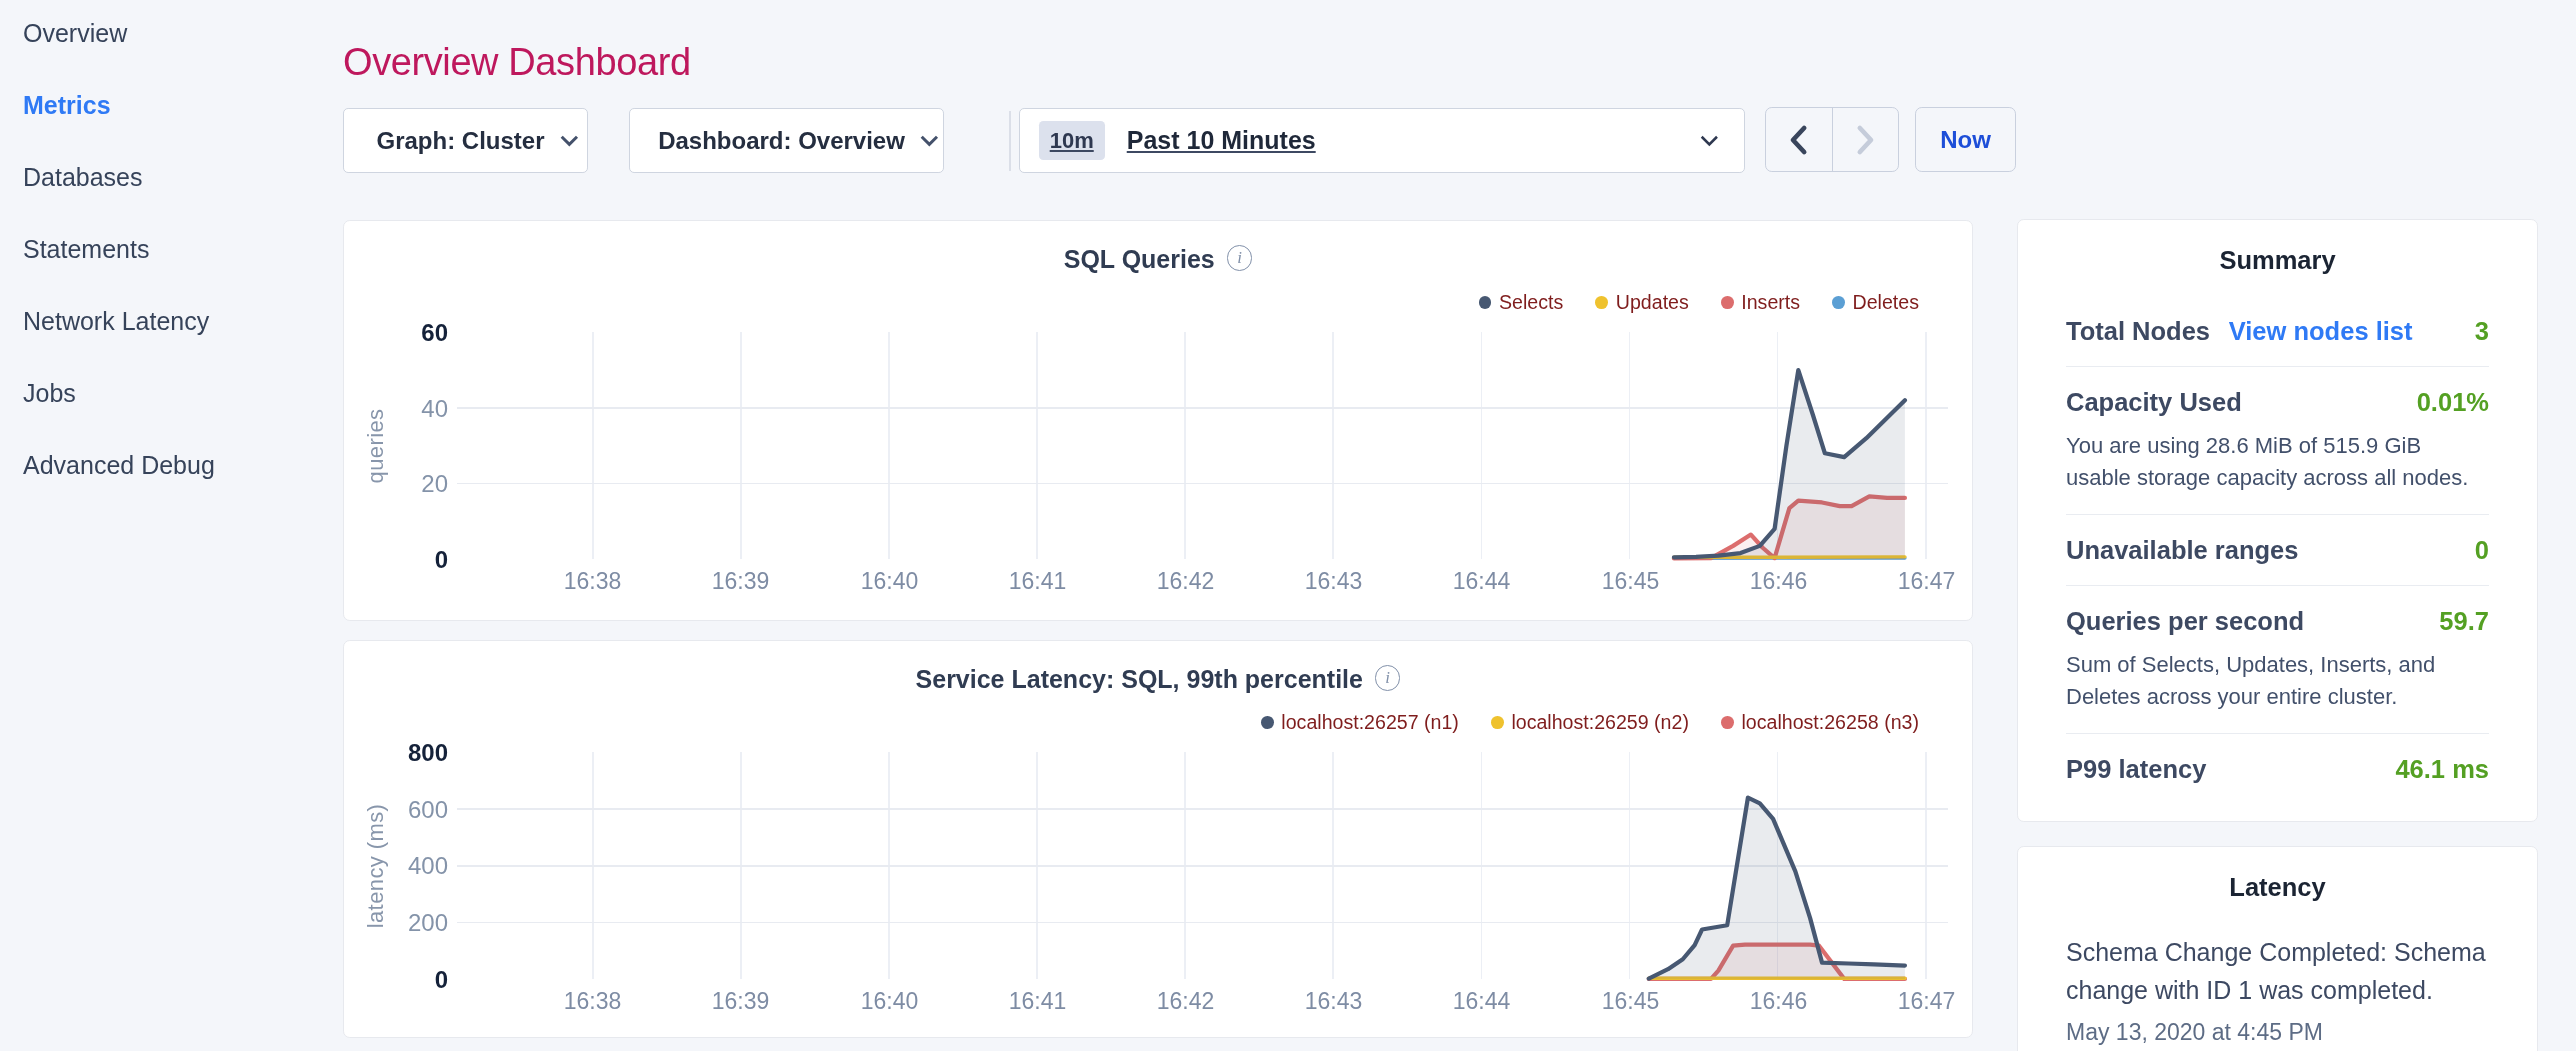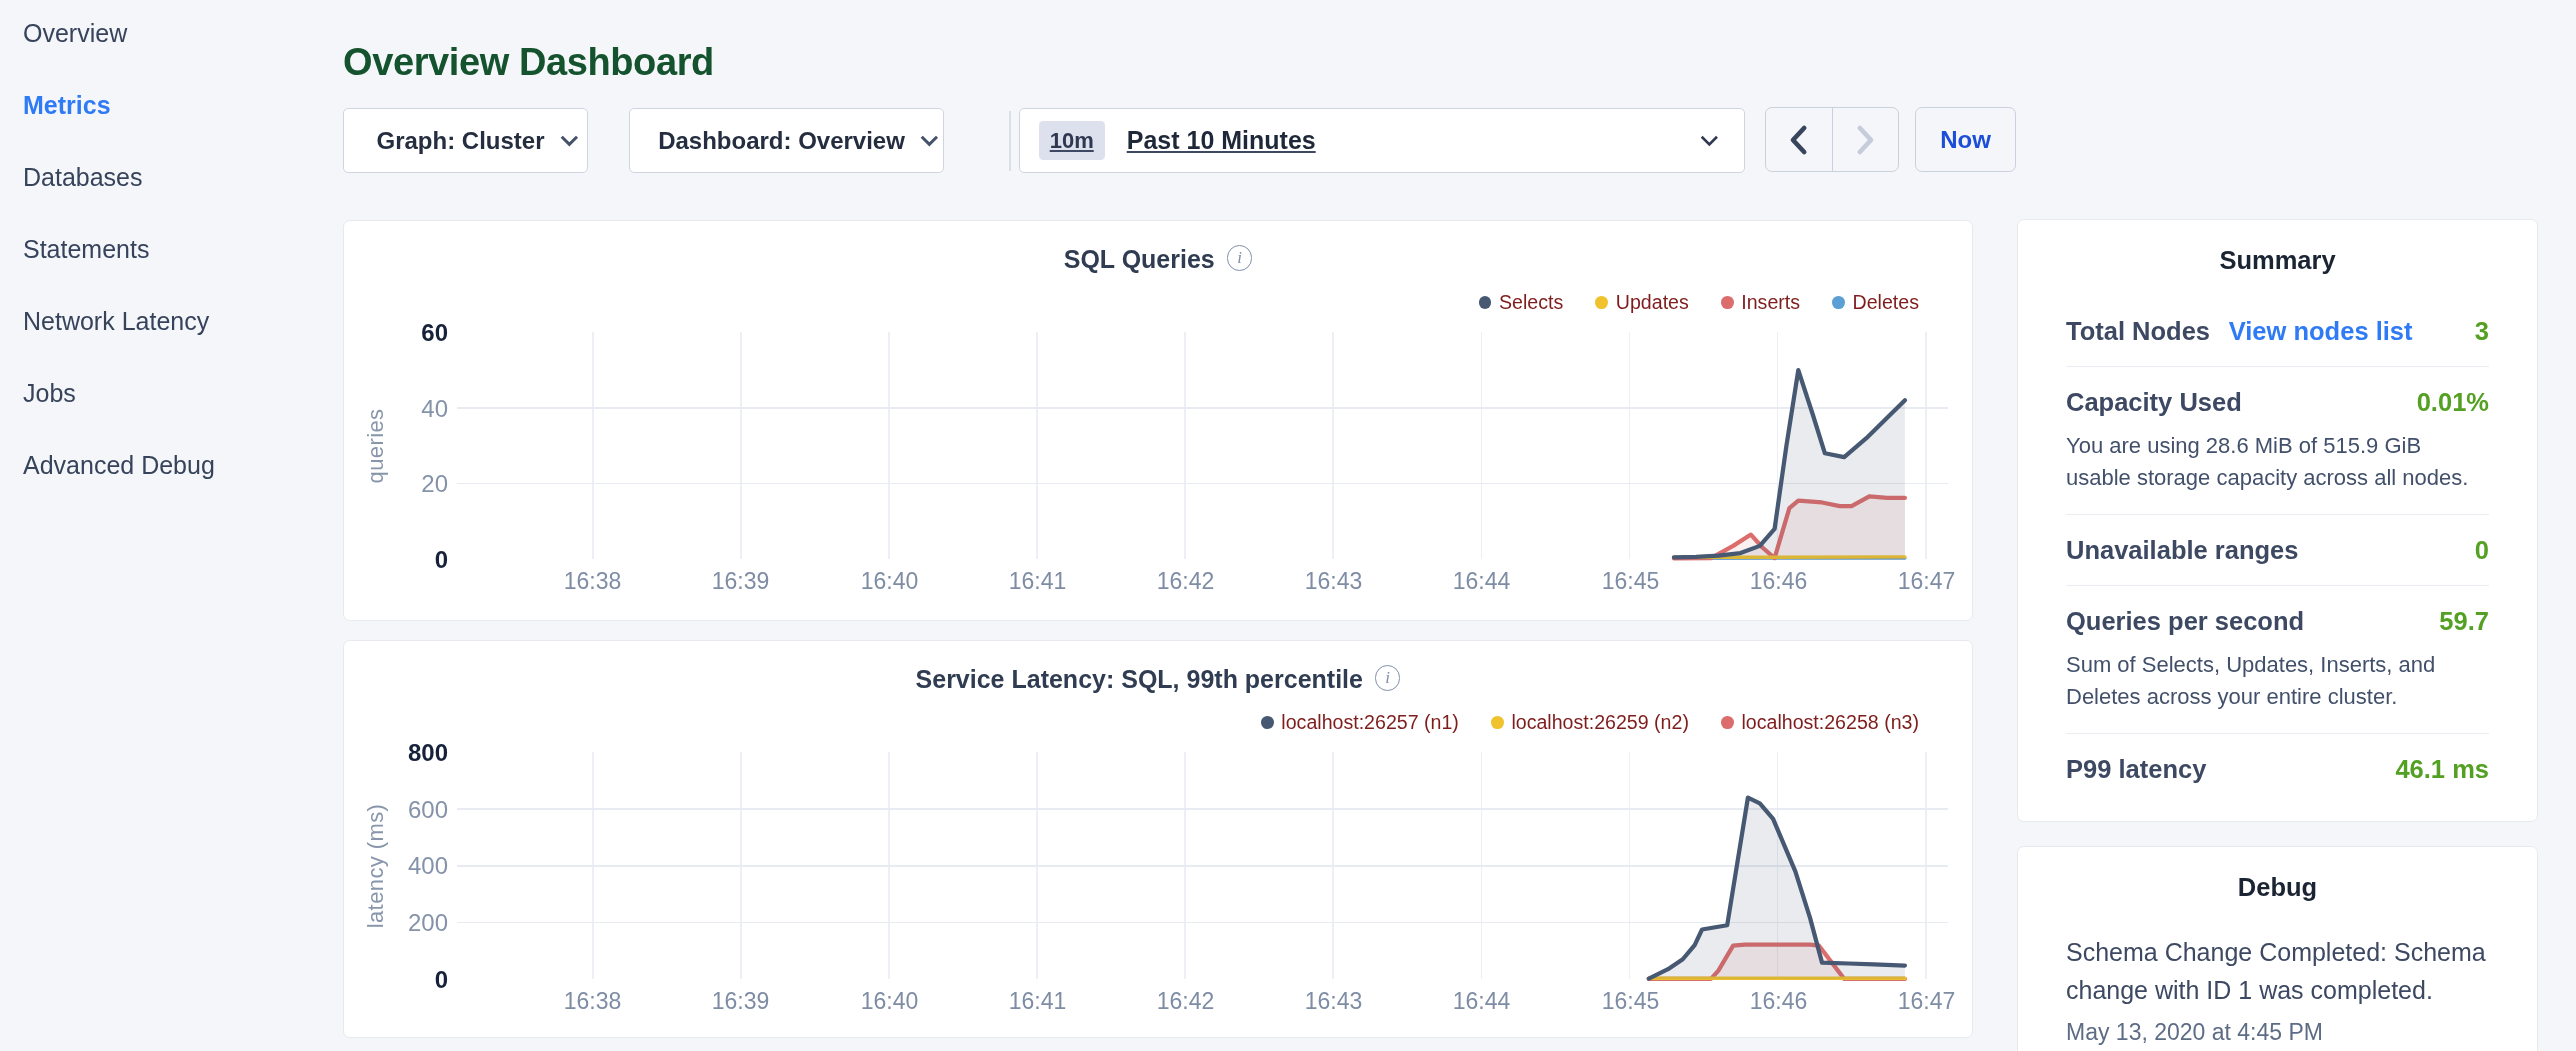--- a/index.html
+++ b/index.html
@@ -5,21 +5,21 @@
   html,body{margin:0;padding:0;}
   .page{position:relative;width:2576px;height:1051px;background:#F4F6FA;overflow:hidden;
         font-family:"Liberation Sans",sans-serif;color:#3D4962;}
 
   
   #sidebar{position:absolute;left:0;top:0;width:340px;padding:18.7px 0 0 23px;box-sizing:border-box;}
   .side-item{font-size:25px;color:#36435A;margin-bottom:43px;cursor:pointer;}
   .side-item.active{color:#2F7AF5;font-weight:700;}
 
   
-  #page-title{position:absolute;left:343px;top:15.3px;font-size:38px;font-weight:700;color:#14532d;letter-spacing:-0.4px;}
+  #page-title{position:absolute;left:343px;top:15.3px;font-size:38px;font-weight:400;color:#be185d;letter-spacing:-0.4px;}
   .dd{position:absolute;top:108px;height:65px;background:#fff;border:1.7px solid #CFD5E0;border-radius:5.1px;
       display:flex;align-items:center;justify-content:center;gap:15.3px;font-size:24px;font-weight:700;color:#252E40;
       box-sizing:border-box;cursor:pointer;padding-left:24px;}
   #dd-graph{left:343px;width:245px;}
   #dd-dash{left:629px;width:315px;}
   .tbar-divider{position:absolute;left:1009px;top:111px;width:1.7px;height:60px;background:#DBDFE8;}
   .time-box{position:absolute;left:1019px;top:108px;width:726px;height:65px;background:#fff;border:1.7px solid #CFD5E0;
       border-radius:5.1px;display:flex;align-items:center;box-sizing:border-box;padding:0 25.5px 0 18.7px;cursor:pointer;text-decoration:underline;}
   .time-badge{background:#DCE1ED;border-radius:4.3px;font-size:22px;font-weight:700;color:#2E3850;padding:6.8px 11px;}
   .time-label{margin-left:22px;font-size:25px;font-weight:700;color:#1F2839;flex:1;text-align:left;}
@@ -284,21 +284,21 @@
         <div class="srow">
           <div class="srow-main">
             <span class="srow-label">P99 latency</span>
             <span class="srow-value">46.1 ms</span>
           </div>
         </div>
       </div>
   </aside>
 
   <aside class="card" id="events-card">
-    <div class="panel-title">Debug</div>
+    <div class="panel-title">Latency</div>
     <div id="events-list">
         <div class="event-item">
           <div class="event-text">Schema Change Completed: Schema change with ID 1 was completed.</div>
           <div class="event-time">May 13, 2020 at 4:45 PM</div>
         </div>
       </div>
   </aside>
 
 </div>
 

